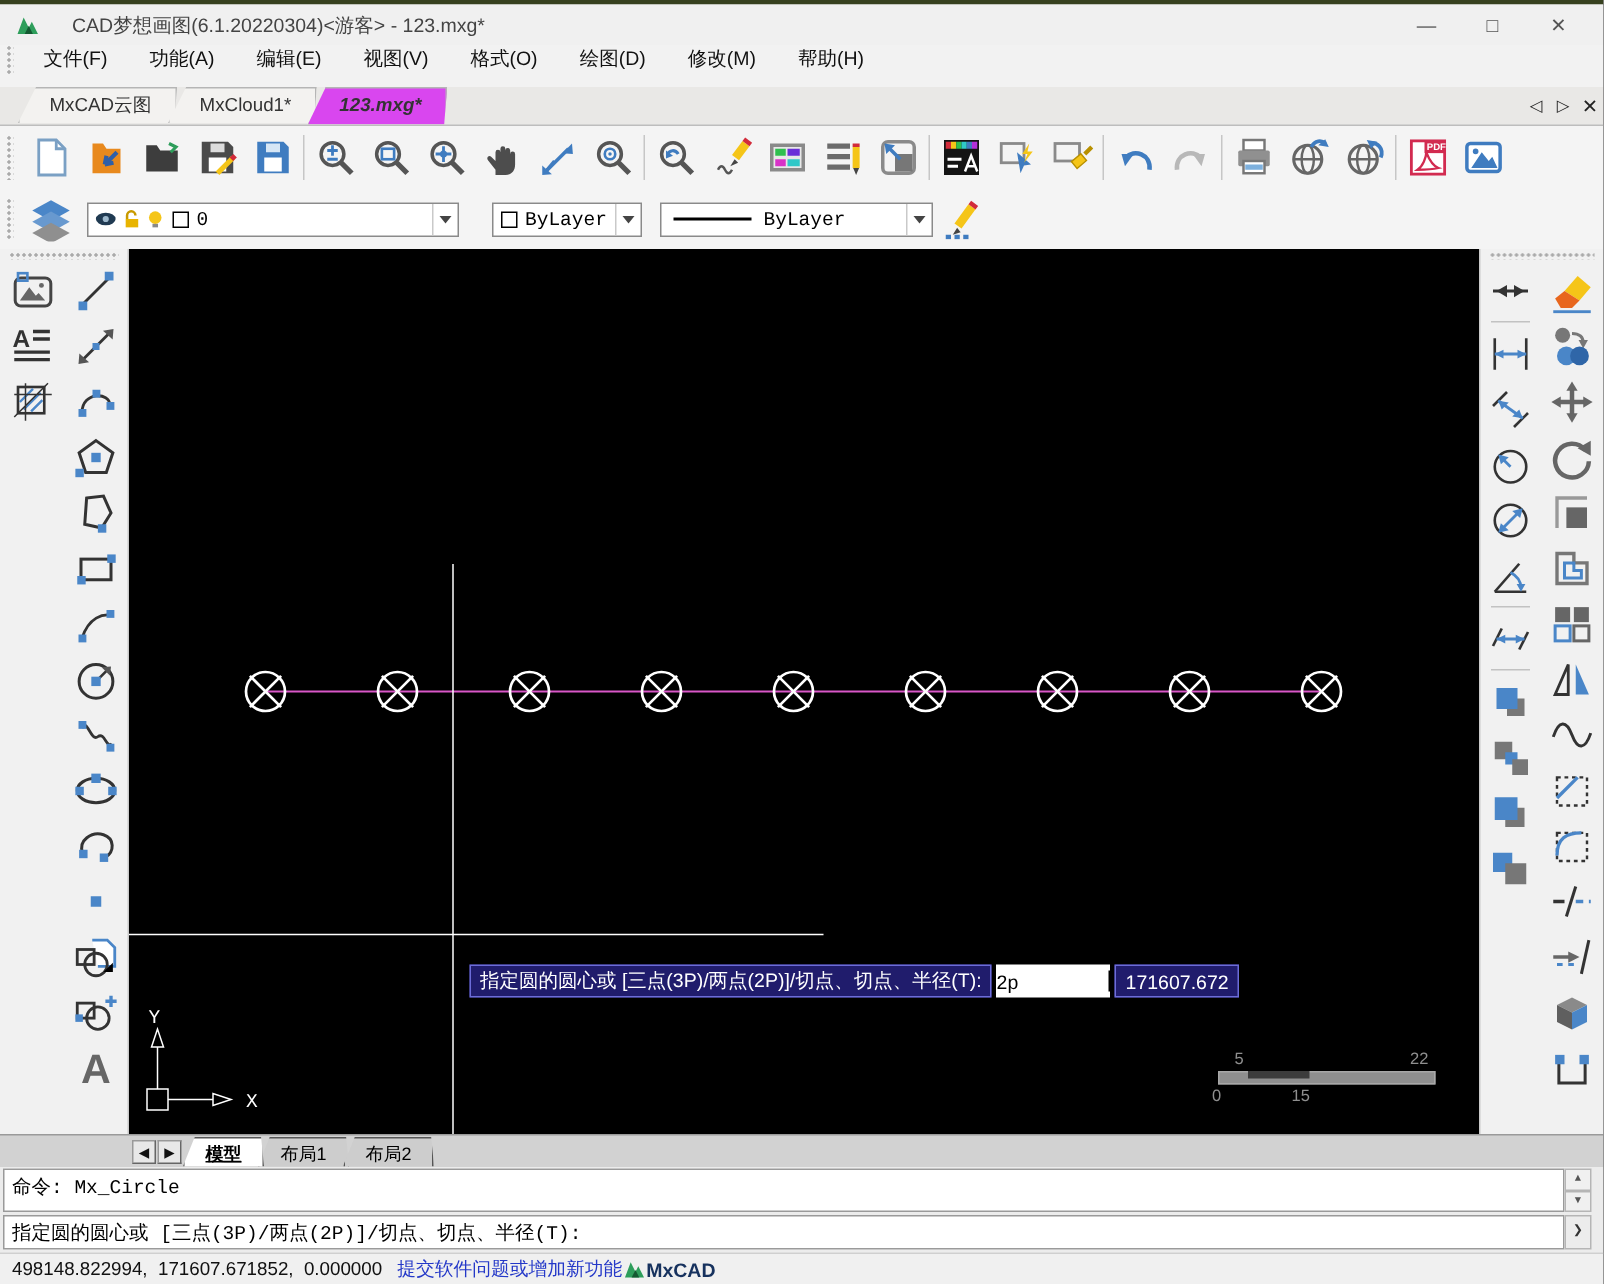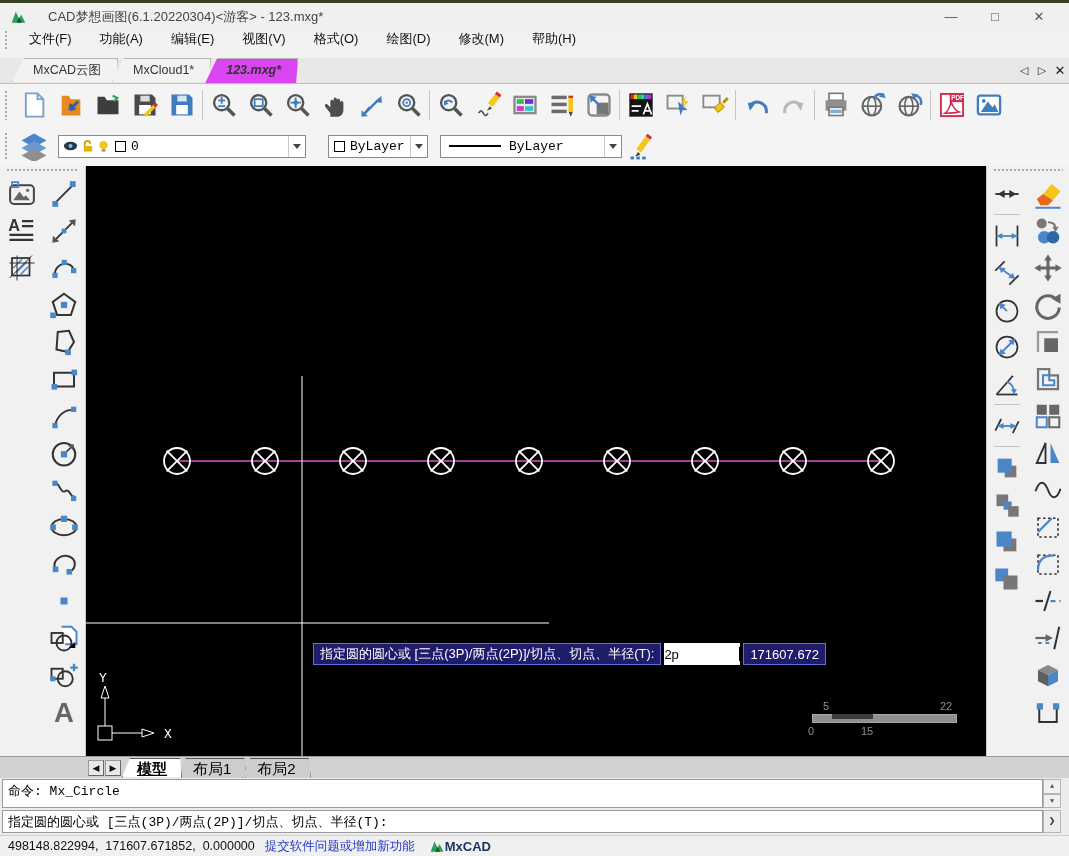--- a/index.html
+++ b/index.html
@@ -51,37 +51,37 @@
   #dynprompt,#dyncoord{background:#201c6c;border:1px solid #6c6cd8;color:#fff;display:flex;align-items:center;padding:0 6px;white-space:nowrap;}
   #dynvalue{background:#fff;color:#000;width:76px;display:flex;align-items:center;justify-content:space-between;}
   .caret{width:1px;height:14px;background:#000;margin-left:1px;}
   #scalebar{position:absolute;left:720px;top:534px;width:160px;height:42px;font-size:11px;color:#8f8f8f;}
   #scalebar .bar{position:absolute;left:6px;top:14px;width:145px;height:9px;background:#8f8f8f;border:1px solid #a8a8a8;}
   #scalebar .seg{position:absolute;left:26px;top:14px;width:41px;height:5px;background:#3c3c3c;}
   #scalebar span{position:absolute;}
   
   #layouttabs{left:0;top:756px;width:1069px;height:22px;background:#d2d2d2;border-top:1px solid #9a9a9a;display:flex;align-items:center;padding-left:88px;}
   .ltnav{width:16px;height:16px;background:#e8e8e8;border:1px solid #999;border-right-color:#666;border-bottom-color:#666;font-size:9px;line-height:14px;text-align:center;color:#111;margin-right:1px;}
-  .ltab{height:20px;line-height:20px;padding:0 14px;font-size:15px;color:#000;background:#cdcdcd;
+  .ltab{height:20px;line-height:20px;padding:0 14px;font-size:12px;color:#000;background:#cdcdcd;
         clip-path:polygon(8px 0,calc(100% - 2px) 0,100% 100%,0 100%);border:1px solid #555;border-bottom:none;margin-right:-4px;}
   .ltab.active{background:#fff;font-weight:bold;text-decoration:underline;z-index:2;}
   
   #cmdarea{left:0;top:778px;width:1069px;height:57px;background:#ececec;font-family:"Liberation Mono","DejaVu Sans Mono",monospace;}
   #cmdhist{position:absolute;left:2px;top:1px;width:1041px;height:29px;background:#fff;border:1px solid #9a9a9a;padding:2px 5px;font-size:13px;white-space:pre;color:#000;}
   #cmdscroll{position:absolute;left:1043px;top:1px;width:18px;height:29px;display:flex;flex-direction:column;}
   #cmdscroll div{flex:1;background:#f0f0f0;border:1px solid #b5b5b5;font-size:7px;line-height:12px;text-align:center;color:#555;}
   #cmdline{position:absolute;left:2px;top:32px;width:1041px;height:23px;background:#fff;border:1px solid #9a9a9a;padding:2px 5px;font-size:13px;white-space:pre;color:#000;}
   #cmdexpand{position:absolute;left:1043px;top:32px;width:18px;height:23px;background:#ececec;border:1px solid #b5b5b5;text-align:center;line-height:21px;font-size:11px;color:#333;}
   
   #statusbar{left:0;top:835px;width:1069px;height:21px;background:#f0f0f0;border-top:1px solid #cfcfcf;display:flex;align-items:center;font-size:12.5px;padding:0 8px;}
   #coords{white-space:pre;color:#111;}
   #toggles{margin-left:auto;display:flex;align-items:center;gap:6px;}
   .tgl{padding:0 5px;line-height:17px;color:#111;}
   .tgl.on{background:#dcebf9;border:1px solid #5a8ac0;}
-  #statuslink{color:#2438c8;margin:0 14px 0 10px;}
+  #statuslink{color:#2438c8;margin:0 0 0 10px;}
   #brand{display:flex;align-items:center;gap:0;font-weight:bold;color:#17325e;font-size:13px;}
 </style>
 </head>
 <body>
 
 <div id="app">
 
   <div class="abs" id="topstrip"></div>
 
   <div class="abs" id="titlebar">

